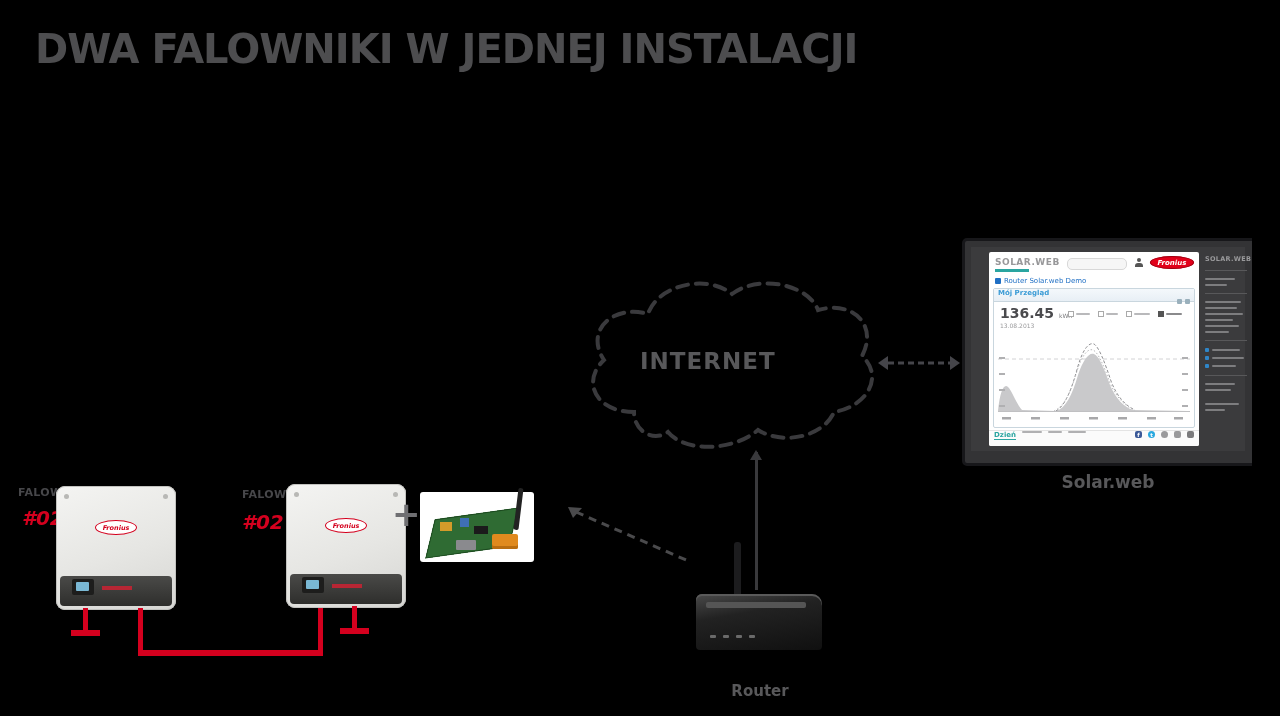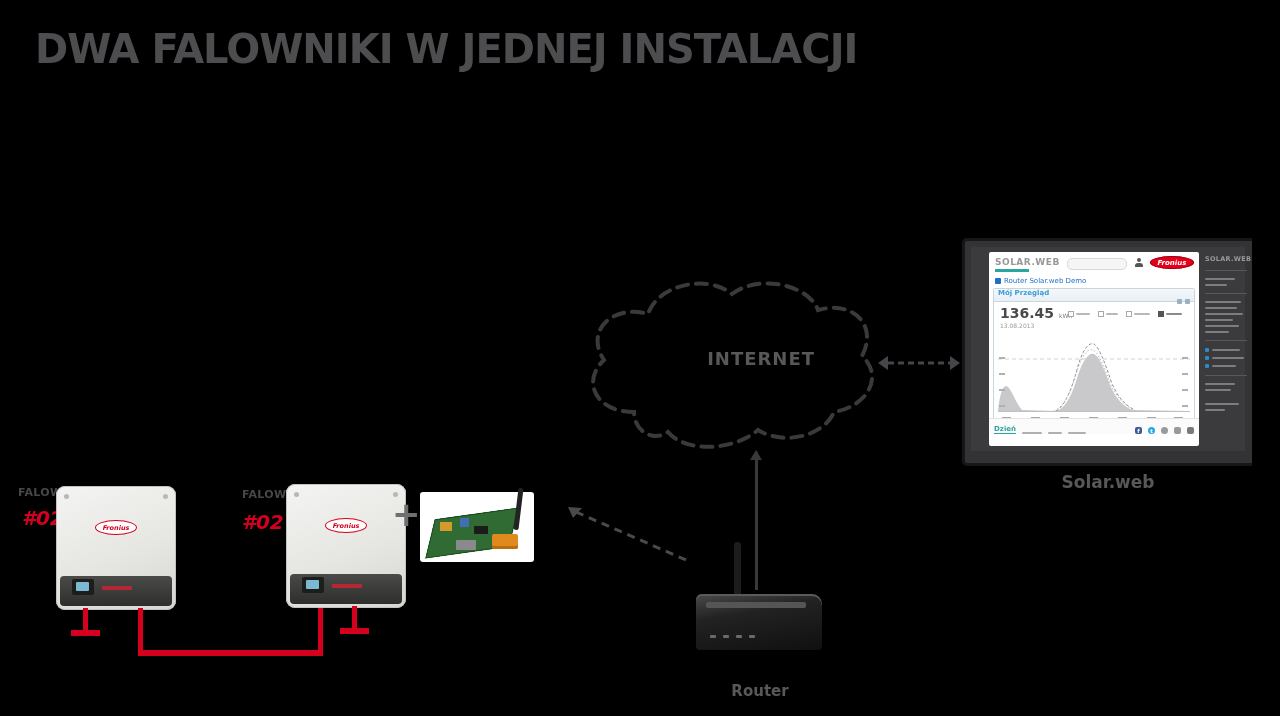--- a/index.html
+++ b/index.html
@@ -53,22 +53,22 @@
          display:flex;align-items:flex-start;justify-content:space-between;padding:0 4px;}
   .panel-title{color:#3a9bd5;font-size:7px;font-weight:bold;}
   .glyph-sq{width:5px;height:5px;background:#9ab0bc;border-radius:1px;display:inline-block;margin-left:3px;}
   .energy{color:#4a4a4d;font-size:14px;font-weight:bold;line-height:1;}
   .energy small{font-size:6px;font-weight:normal;color:#7a7a7c;}
   .date{color:#9a9a9c;font-size:6px;}
   .legend{display:flex;gap:8px;align-items:center;}
   .legend .it{display:flex;gap:2px;align-items:center;}
   .lg-sq{width:4px;height:4px;border:1px solid #aaa;background:#fff;}
   .lg-sq.fill{background:#555;border-color:#555;}
-  .footer{position:absolute;left:0;right:0;bottom:12px;height:15px;background:#fbfbfb;
-          border-top:1px solid #e4e4e4;display:flex;align-items:flex-end;padding:0 5px;gap:6px;}
+  .footer{position:absolute;left:0;right:0;bottom:0;height:15px;background:#fbfbfb;
+          border-top:1px solid #e4e4e4;display:flex;align-items:flex-start;padding:0 5px;gap:6px;}
   .teal{color:#2aa5a0;font-size:7px;font-weight:bold;border-bottom:1px solid #2aa5a0;}
   .soc{width:7px;height:7px;border-radius:2px;color:#fff;font-size:5.5px;font-weight:bold;
        display:flex;align-items:center;justify-content:center;}
   .sidebar{position:absolute;left:234px;top:8px;width:42px;}
   .side-title{color:#99999b;font-size:6.5px;font-weight:bold;letter-spacing:.3px;}
   .side-group{margin-top:7px;display:flex;flex-direction:column;gap:4px;}
   .side-row{display:flex;align-items:center;gap:3px;}
   .blue-ic{width:4px;height:4px;background:#2f86c8;border-radius:1px;}
   .hr{height:1px;background:#58585a;margin-top:7px;}
   .gray-label{color:#58585a;font-weight:bold;}
@@ -125,21 +125,21 @@
   <svg class="abs" style="left:560px;top:500px;" width="140" height="70">
     <line x1="16" y1="12" x2="126" y2="60" stroke="#4a4a4c" stroke-width="3" stroke-dasharray="8 6"></line>
     <polygon points="8,7 22,8 13,18" fill="#4a4a4c"></polygon>
   </svg>
 
   <svg class="abs" style="left:572px;top:270px;" width="312" height="196" viewBox="0 0 312 196">
     <path d="M62,142 C22,142 10,110 32,90 C12,60 42,34 76,44 C86,14 136,4 160,24
              C186,4 236,14 246,40 C282,30 306,56 290,86 C312,106 296,136 262,142
              C252,166 212,176 186,160 C160,182 112,182 96,162 C82,172 62,162 62,142 Z" fill="none" stroke="#3a3a3d" stroke-width="4" stroke-dasharray="11 8" stroke-linecap="round"></path>
   </svg>
-  <div class="abs gray-label" style="left:640px;top:348px;width:175px;text-align:right;font-size:18px;letter-spacing:1px;">INTERNET</div>
+  <div class="abs gray-label" style="left:640px;top:348px;width:175px;text-align:left;font-size:23px;letter-spacing:1px;">INTERNET</div>
 
   <div class="abs" style="left:755px;top:452px;width:3px;height:138px;background:#39393c;"></div>
   <div class="abs" style="left:750px;top:444px;width:0;height:0;border:6px solid transparent;border-bottom:10px solid #39393c;"></div>
 
   <svg class="abs" style="left:876px;top:352px;" width="86" height="22">
     <line x1="12" y1="11" x2="74" y2="11" stroke="#45454a" stroke-width="3" stroke-dasharray="6 4"></line>
     <polygon points="12,4 2,11 12,18" fill="#45454a"></polygon>
     <polygon points="74,4 84,11 74,18" fill="#45454a"></polygon>
   </svg>
 

